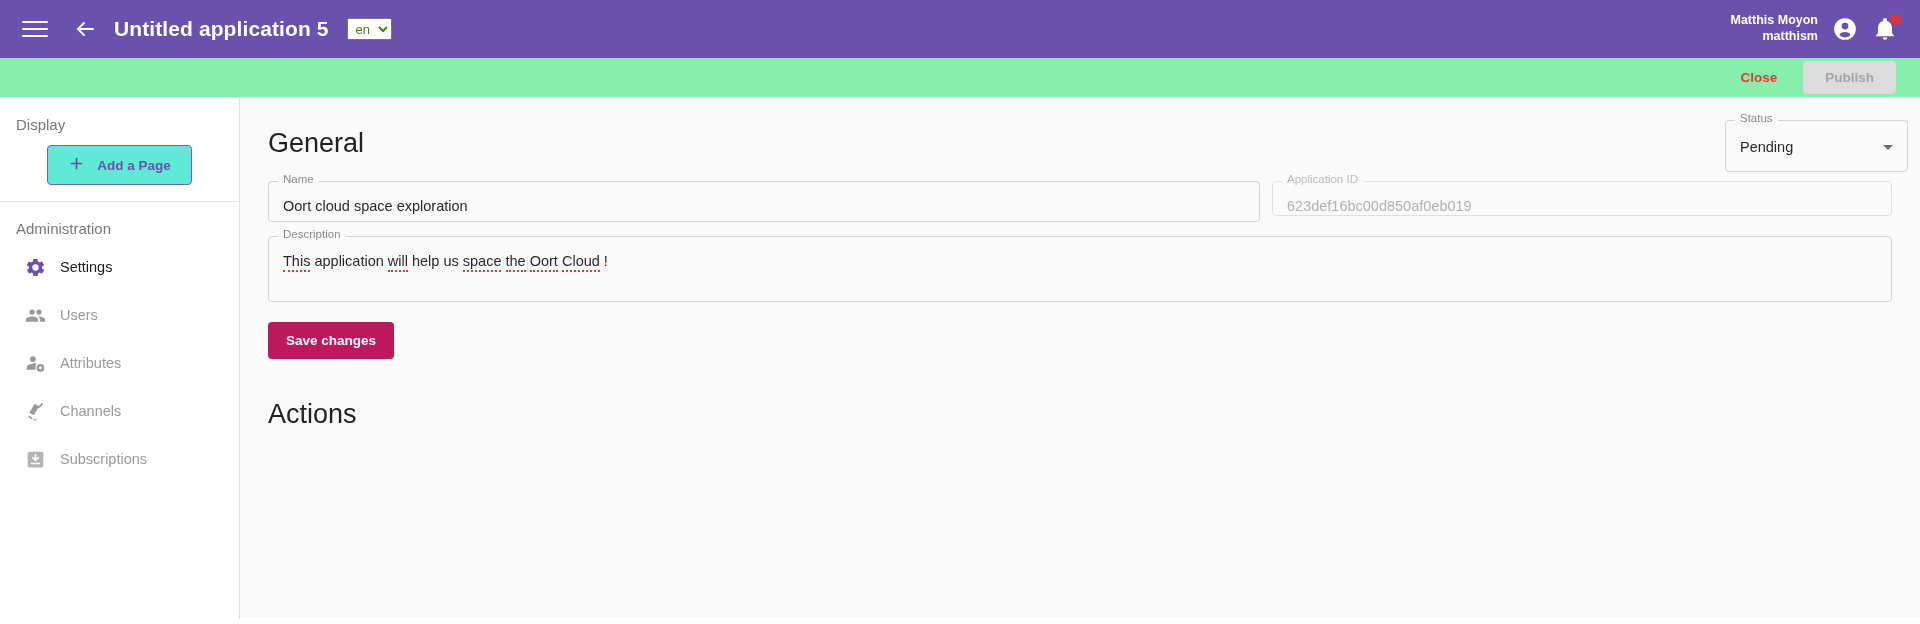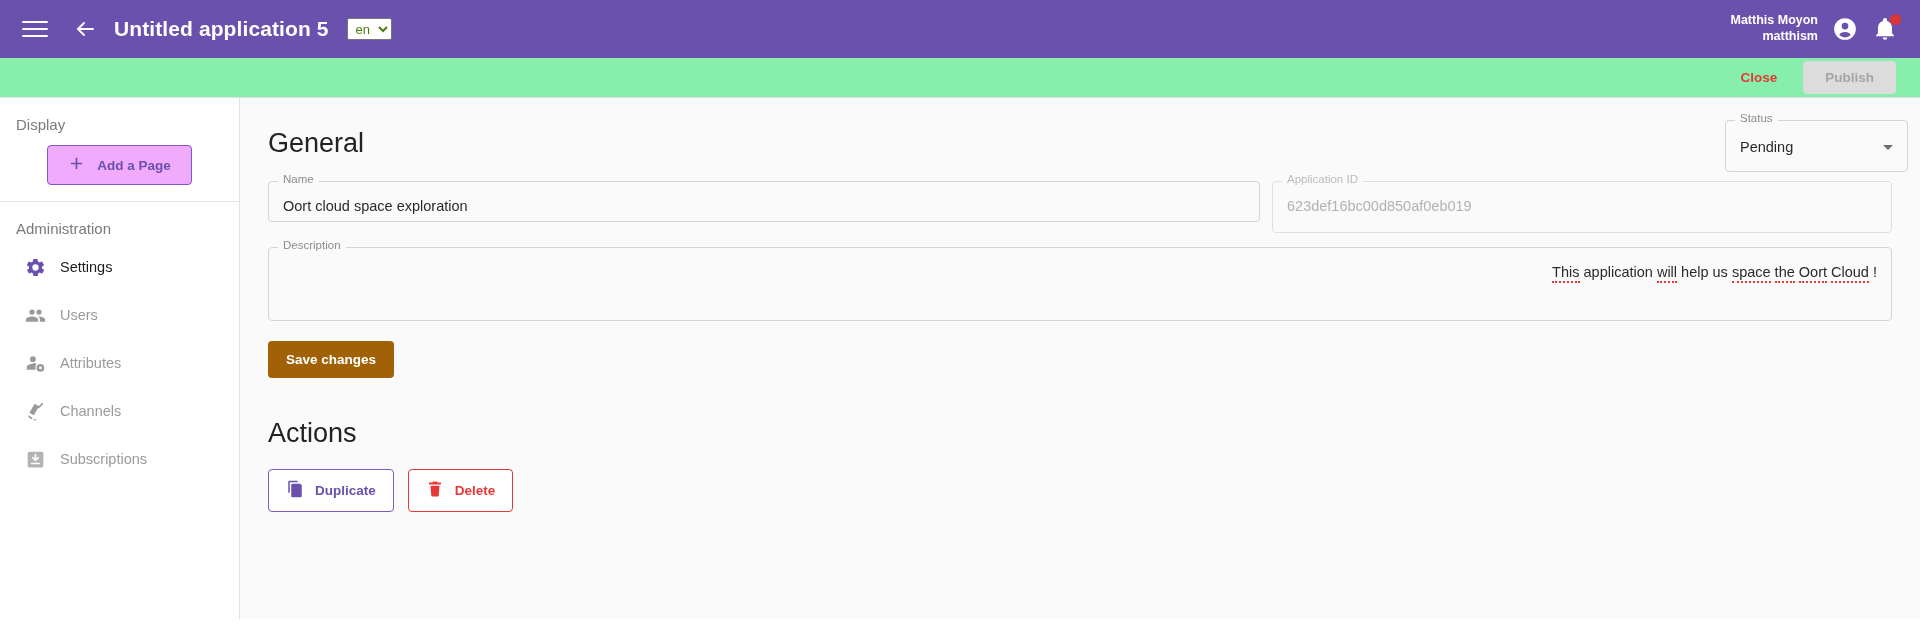--- a/index.html
+++ b/index.html
@@ -120,21 +120,21 @@
   }
   .side-section-title {
     font-size: 15px;
     color: #7a7a7a;
     padding: 18px 0 6px 16px;
   }
   .addpage-wrap { padding: 6px 0 16px 0; display: flex; justify-content: center; }
   .btn-addpage {
     border: 1px solid #7c5cc4;
     color: #6a51ad;
-    background: #f0abfc;
+    background: #5eead4;
     border-radius: 4px;
     font-size: 13.5px;
     font-weight: bold;
     padding: 9px 20px;
     display: flex;
     align-items: center;
     gap: 12px;
     cursor: pointer;
     font-family: "Liberation Sans", sans-serif;
     min-width: 140px;
@@ -188,22 +188,22 @@
     font-size: 11.5px;
     color: #8c8c8c;
     line-height: 1;
   }
   .mfield .mvalue { line-height: 1.2; min-height: 17px; }
   .mfield.disabled { border-color: #e0e0e0; }
   .mfield.disabled .mvalue { color: #b2b2b2; }
   .mfield.disabled .mlabel { color: #bbbbbb; }
 
   .f-name { flex: 1 1 auto; height: 41px; }
-  .f-appid { flex: 0 0 620px; height: 52px; }
-  .f-desc { height: 74px; margin-top: 14px; text-align: right; }
+  .f-appid { flex: 0 0 620px; height: 35px; }
+  .f-desc { height: 66px; margin-top: 14px; }
   .f-status {
     position: absolute;
     top: 22px; right: 12px;
     width: 183px;
     height: 52px;
     display: flex;
     align-items: center;
   }
   .f-status .mvalue { flex: 1; }
   .caret {
@@ -211,21 +211,21 @@
     border-left: 5px solid transparent;
     border-right: 5px solid transparent;
     border-top: 5px solid #6e6e6e;
     margin-left: 8px;
   }
 
   .spell { border-bottom: 2px dotted #e53935; padding-bottom: 1px; }
 
   .btn-save {
     margin-top: 20px;
-    background: #a16207;
+    background: #be185d;
     color: #fff;
     border: none;
     border-radius: 4px;
     font-size: 13.5px;
     font-weight: bold;
     padding: 11px 18px;
     cursor: pointer;
     font-family: "Liberation Sans", sans-serif;
   }
   .actions-title { font-size: 27px; color: #222; font-weight: normal; margin: 40px 0 20px 0; }
@@ -395,35 +395,14 @@
 
     <div class="mfield f-desc">
       <span class="mlabel">Description</span>
       <div class="mvalue"><span class="spell">This</span><span> application </span><span class="spell">will</span><span> help us </span><span class="spell">space</span><span> </span><span class="spell">the</span><span> </span><span class="spell">Oort</span><span> </span><span class="spell">Cloud</span><span> !</span></div>
     </div>
 
     <button class="btn-save">Save changes</button>
 
     <h2 class="actions-title">Actions</h2>
 
-    <div class="action-btns">
-      <button class="btn-outline btn-dup">
-        <span>
-          <svg width="18" height="18" viewBox="0 0 24 24" fill="#6a51ad">
-            <path d="M15.5 1H4.5A1.5 1.5 0 0 0 3 2.5V17h2V3h10.5z"></path>
-            <path d="M19 5H8.5A1.5 1.5 0 0 0 7 6.5v15A1.5 1.5 0 0 0 8.5 23h11a1.5 1.5 0 0 0 1.5-1.5V7z"></path>
-          </svg>
-        </span>
-        <span>Duplicate</span>
-      </button>
-
-      <button class="btn-outline btn-del">
-        <span>
-          <svg width="18" height="18" viewBox="0 0 24 24" fill="#e53935">
-            <path d="M9.5 2h5l1 1.4H20V6H4V3.4h4.5z"></path>
-            <path d="M6 7.5h12l-1 13.1a1.5 1.5 0 0 1-1.5 1.4H8.5A1.5 1.5 0 0 1 7 20.6z"></path>
-          </svg>
-        </span>
-        <span>Delete</span>
-      </button>
-    </div>
   </div>
 </div>
 
 </body></html>

